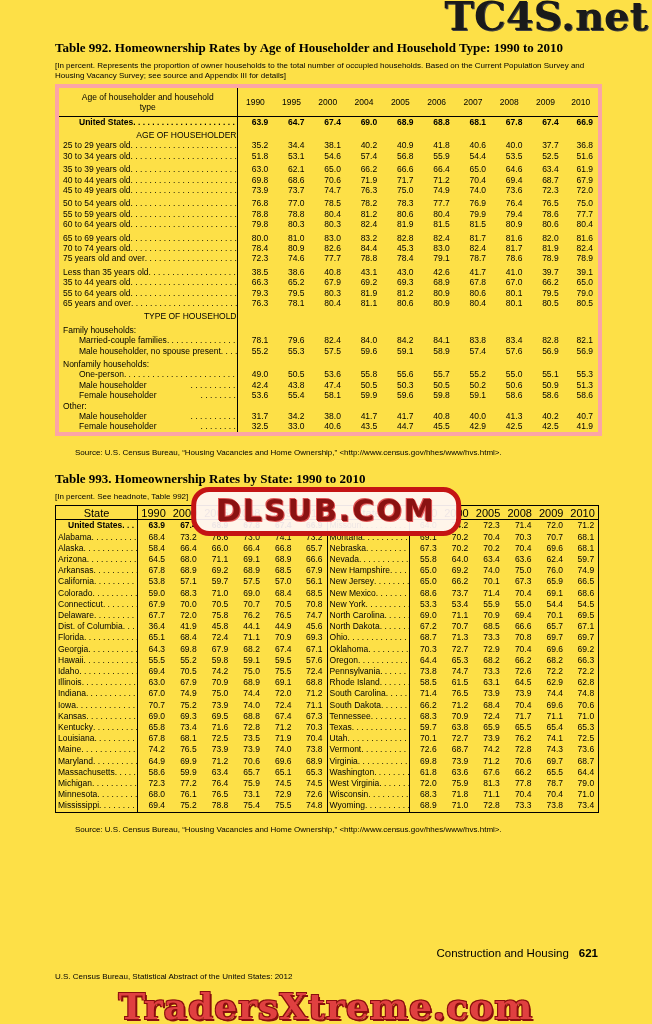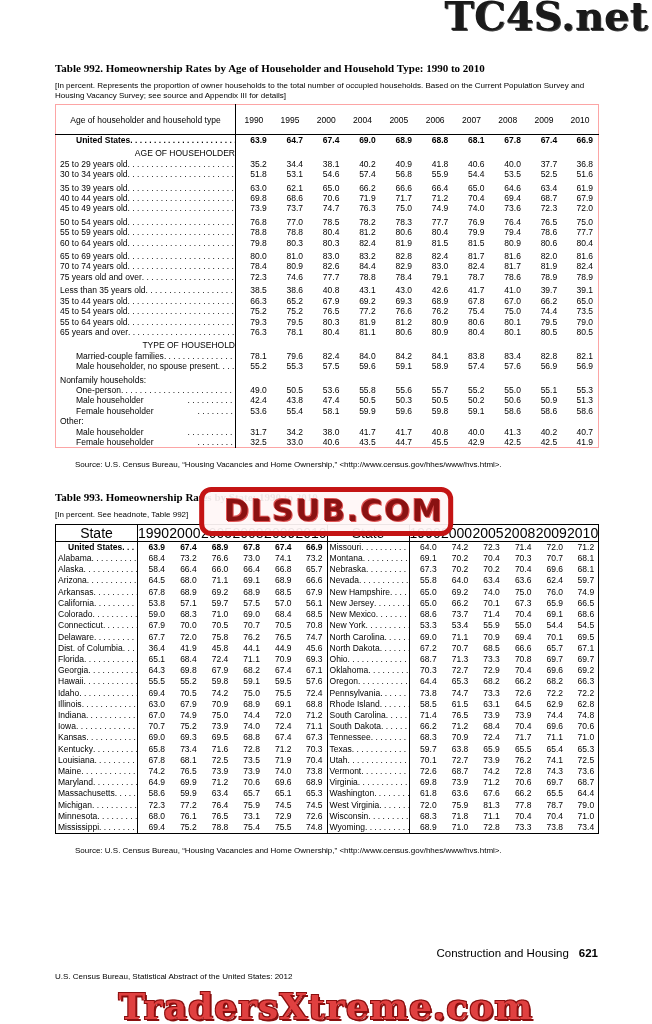--- a/index.html
+++ b/index.html
@@ -1,31 +1,31 @@
 <!DOCTYPE html>
 <html><head>
 <meta charset="utf-8">
 <style>
   * { margin:0; padding:0; box-sizing:border-box; }
   html,body { background:#888; }
   .page {
-    position:relative; width:652px; height:1024px; background:#ffffff;
+    position:relative; width:652px; height:1024px; background:#fde047;
     margin:0 auto; overflow:hidden; color:#000;
     font-family:"Liberation Sans", sans-serif;
   }
   .content { position:absolute; left:55px; top:40px; width:543px; }
 
   .tbl-title {
-    font-family:"Liberation Serif", serif; font-weight:bold; font-size:11px;
-    line-height:16px; max-width:520px;margin-top:20px;
+    font-family:"Liberation Serif", serif; font-weight:bold; font-size:13px;
+    line-height:16px; max-width:520px;
   }
   .headnote { font-size:8px; line-height:9.5px; margin-top:5px; }
 
   table { border-collapse:collapse; table-layout:fixed; width:543px; }
-  .t992 { border:1px solid #fca5a5; font-size:8.5px; margin-top:4px; }
+  .t992 { border:4px solid #fca5a5; font-size:8.5px; margin-top:4px; }
   .t992 th { font-weight:normal; font-size:8.5px; }
   .t992 thead th { border-bottom:1px solid #000; height:30px; vertical-align:middle; text-align:center; }
   .t992 thead .stub-h { border-right:1px solid #000; padding:0 14px; }
   .t992 td { line-height:10.4px; vertical-align:bottom; }
   .t992 td.stub { border-right:1px solid #000; padding-left:2px; }
   .t992 td.stub.section { text-align:right; padding-left:0; }
   .t992 td.val { text-align:right; padding-right:5px; }
   tr.gap td { padding-top:3px; }
   tr.bold td, td.bold, th.bold, .bold { font-weight:bold; }
 
@@ -36,37 +36,37 @@
 
   .stub-flex { display:flex; align-items:baseline; }
   .lbl { white-space:nowrap; }
   .dots { flex:1; overflow:hidden; white-space:nowrap; color:#000; }
   .dots::after { content:" . . . . . . . . . . . . . . . . . . . . . . . . . . . . . . . . . . . . . . . . ."; }
 
   .source { font-size:8px; margin-top:12px; padding-left:20px; }
 
   .t993-block { margin-top:14px; }
   .t993 { border:1px solid #000; font-size:8.5px; margin-top:4px; }
-  .t993 thead th { border-bottom:1px solid #000; height:14px; vertical-align:middle; text-align:center; font-weight:normal; font-size:14px; }
+  .t993 thead th { border-bottom:1px solid #000; height:14px; vertical-align:middle; text-align:center; font-weight:normal; font-size:11px; }
   .t993 thead .stub-h { border-right:1px solid #000; }
   .t993 td { line-height:11.2px; vertical-align:bottom; }
   .t993 td.stub { border-right:1px solid #000; padding-left:2px; }
   .t993 td.val { text-align:right; padding-right:4px; }
   .t993 .mid { border-right:1px solid #000; }
 
   
   .wm-top {
     position:absolute; top:-8px; right:4px;
     font-family:"DejaVu Serif", serif; font-weight:bold; font-size:40px;
     color:#1a1a1a; letter-spacing:0px; text-shadow:1px 1px 0 #444;
   }
   .wm-mid {
     position:absolute; top:487px; left:50%; transform:translateX(-50%);
-    border:5px solid #c41414; border-radius:12px; background:rgba(255,246,246,0.93);
-    padding:1px 4px 3px 20px;
+    border:5px solid #c41414; border-radius:18px; background:rgba(255,246,246,0.93);
+    padding:1px 20px 3px 20px;
     font-family:"DejaVu Sans", sans-serif; font-weight:bold; font-size:30px;
     letter-spacing:2px; color:#8a1212;
     text-shadow:0 0 1px #e05555, 1px 1px 0 #e05555, -1px -1px 0 #e05555;
   }
   .wm-bottom {
     position:absolute; bottom:-3px; left:0; width:100%; text-align:center;
     font-family:"DejaVu Serif", serif; font-weight:bold; font-size:36px;
     color:#e04040;
     text-shadow:-1px -1px 0 #8a0f0f, 1px -1px 0 #8a0f0f, -1px 1px 0 #8a0f0f, 2px 2px 0 #8a0f0f;
     letter-spacing:1px;
@@ -297,21 +297,21 @@
             <td class="stub ind0">
               <span class="stub-flex">
                 <span class="lbl">70 to 74 years old</span>
                 <span class="dots"></span>
               </span>
             </td>
             <td class="val">78.4</td>
             <td class="val">80.9</td>
             <td class="val">82.6</td>
             <td class="val">84.4</td>
-            <td class="val">82.9</td>
+            <td class="val">45.3</td>
             <td class="val">83.0</td>
             <td class="val">82.4</td>
             <td class="val">81.7</td>
             <td class="val">81.9</td>
             <td class="val">82.4</td>
           </tr>
           <tr>
             <td class="stub ind0">
               <span class="stub-flex">
                 <span class="lbl">75 years old and over</span>
@@ -361,38 +361,20 @@
             <td class="val">69.3</td>
             <td class="val">68.9</td>
             <td class="val">67.8</td>
             <td class="val">67.0</td>
             <td class="val">66.2</td>
             <td class="val">65.0</td>
           </tr>
           <tr>
             <td class="stub ind0">
               <span class="stub-flex">
-                <span class="lbl">45 to 54 years old</span>
-                <span class="dots"></span>
-              </span>
-            </td>
-            <td class="val">75.2</td>
-            <td class="val">75.2</td>
-            <td class="val">76.5</td>
-            <td class="val">77.2</td>
-            <td class="val">76.6</td>
-            <td class="val">76.2</td>
-            <td class="val">75.4</td>
-            <td class="val">75.0</td>
-            <td class="val">74.4</td>
-            <td class="val">73.5</td>
-          </tr>
-          <tr>
-            <td class="stub ind0">
-              <span class="stub-flex">
                 <span class="lbl">55 to 64 years old</span>
                 <span class="dots"></span>
               </span>
             </td>
             <td class="val">79.3</td>
             <td class="val">79.5</td>
             <td class="val">80.3</td>
             <td class="val">81.9</td>
             <td class="val">81.2</td>
             <td class="val">80.9</td>
@@ -414,20 +396,24 @@
             <td class="val">81.1</td>
             <td class="val">80.6</td>
             <td class="val">80.9</td>
             <td class="val">80.4</td>
             <td class="val">80.1</td>
             <td class="val">80.5</td>
             <td class="val">80.5</td>
           </tr>
           <tr class="gap ">
             <td class="stub ind0 section">TYPE OF HOUSEHOLD</td>
+            <td class="val" colspan="10"></td>
+          </tr>
+          <tr class="gap ">
+            <td class="stub ind0 group">Family households:</td>
             <td class="val" colspan="10"></td>
           </tr>
           <tr>
             <td class="stub ind1">
               <span class="stub-flex">
                 <span class="lbl">Married-couple families</span>
                 <span class="dots"></span>
               </span>
             </td>
             <td class="val">78.1</td>

